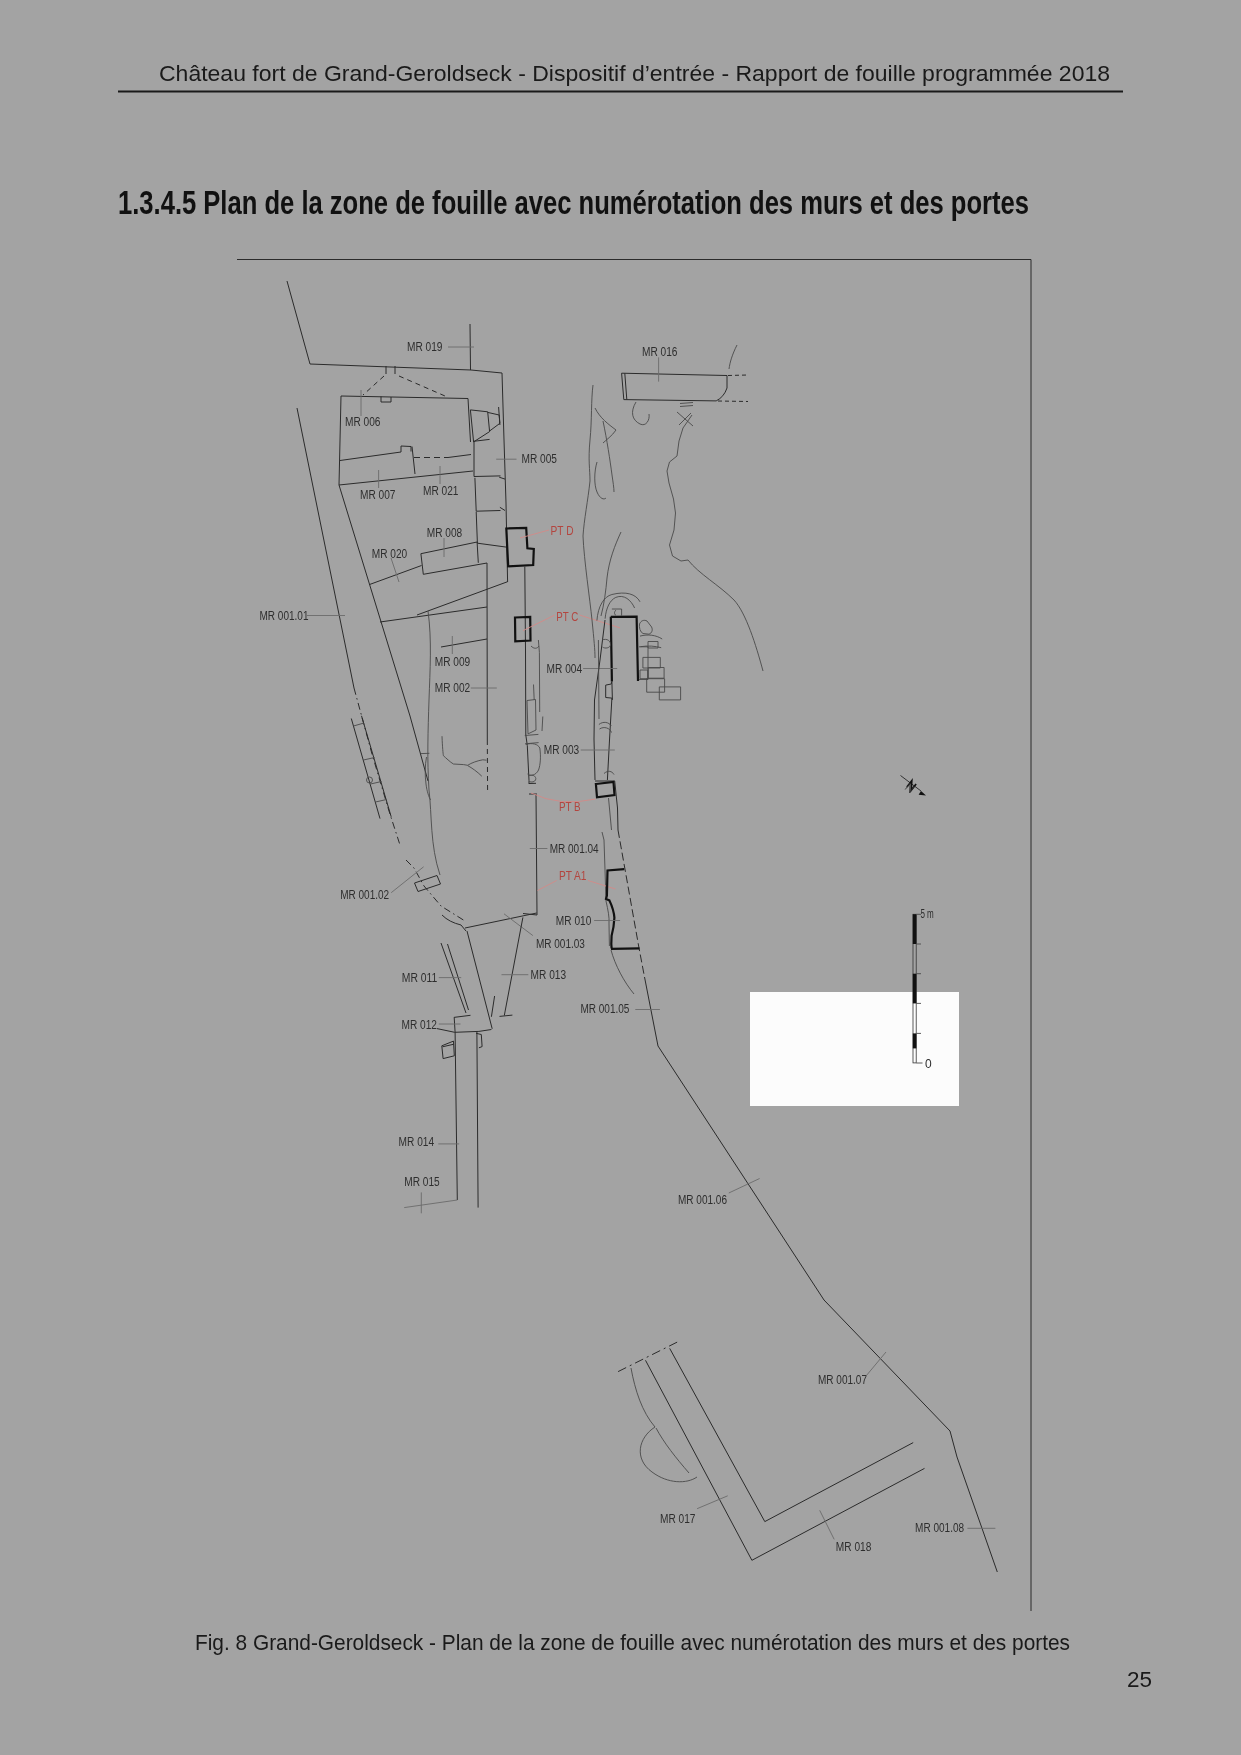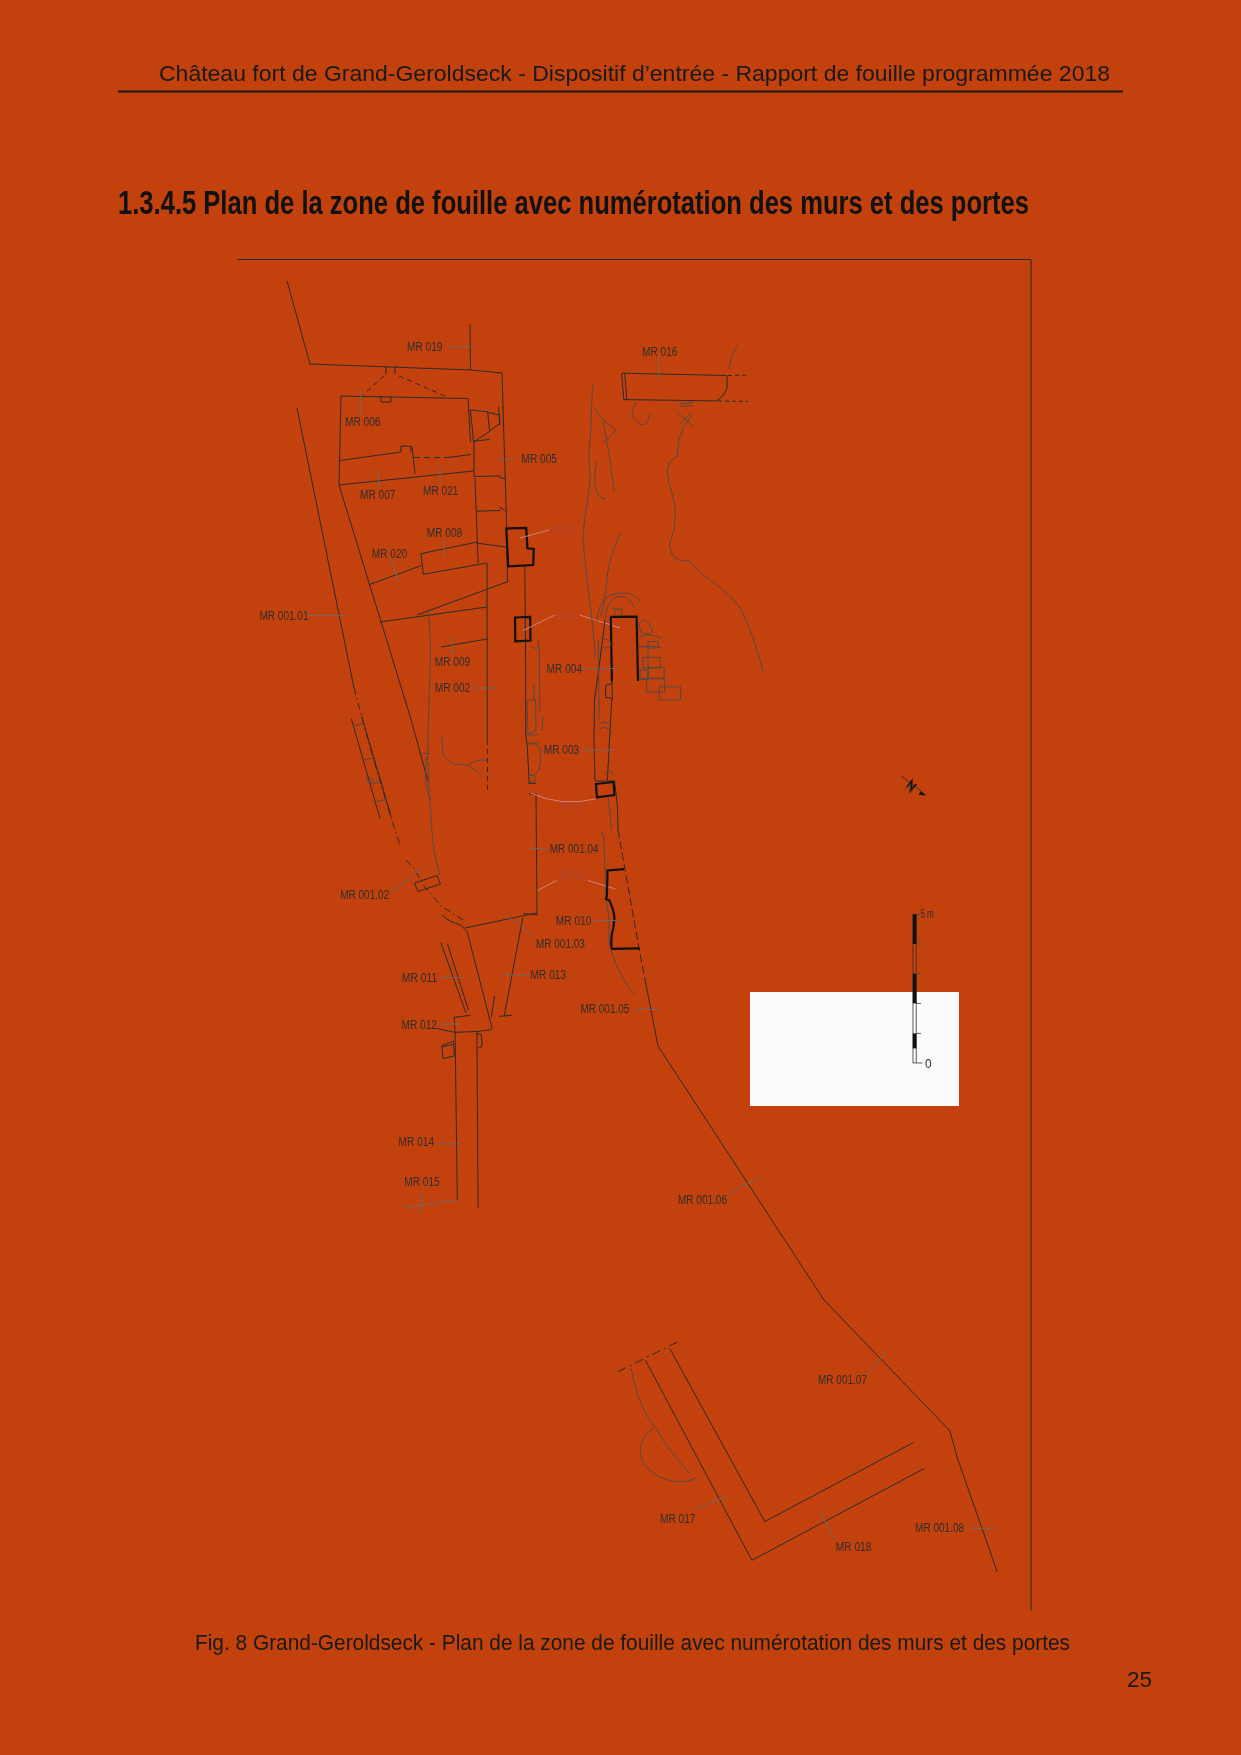--- a/index.html
+++ b/index.html
@@ -1,16 +1,16 @@
 <!DOCTYPE html>
 <html><head>
 <meta charset="utf-8">
 <style>
   html,body{margin:0;padding:0;background:#ffffff;}
-  #page{position:relative;width:1241px;height:1755px;background:#c2410c;overflow:hidden;
+  #page{position:relative;width:1241px;height:1755px;background:#a3a3a3;overflow:hidden;
         font-family:"Liberation Sans", sans-serif;}
   svg{position:absolute;left:0;top:0;}
   .lbl{font-family:"Liberation Sans",sans-serif;font-size:12px;fill:#2e2e2e;}
   .red{font-family:"Liberation Sans",sans-serif;font-size:12.2px;fill:#b3453f;}
   .thin{stroke:#2b2b2b;stroke-width:1;fill:none;}
   .thk{stroke:#111111;stroke-width:2.2;fill:none;}
   .lead{stroke:#6b6b6b;stroke-width:0.9;fill:none;}
   .rlead{stroke:#d28a88;stroke-width:0.9;fill:none;}
   .rock{stroke:#4a4a4a;stroke-width:0.9;fill:none;}
 </style>

